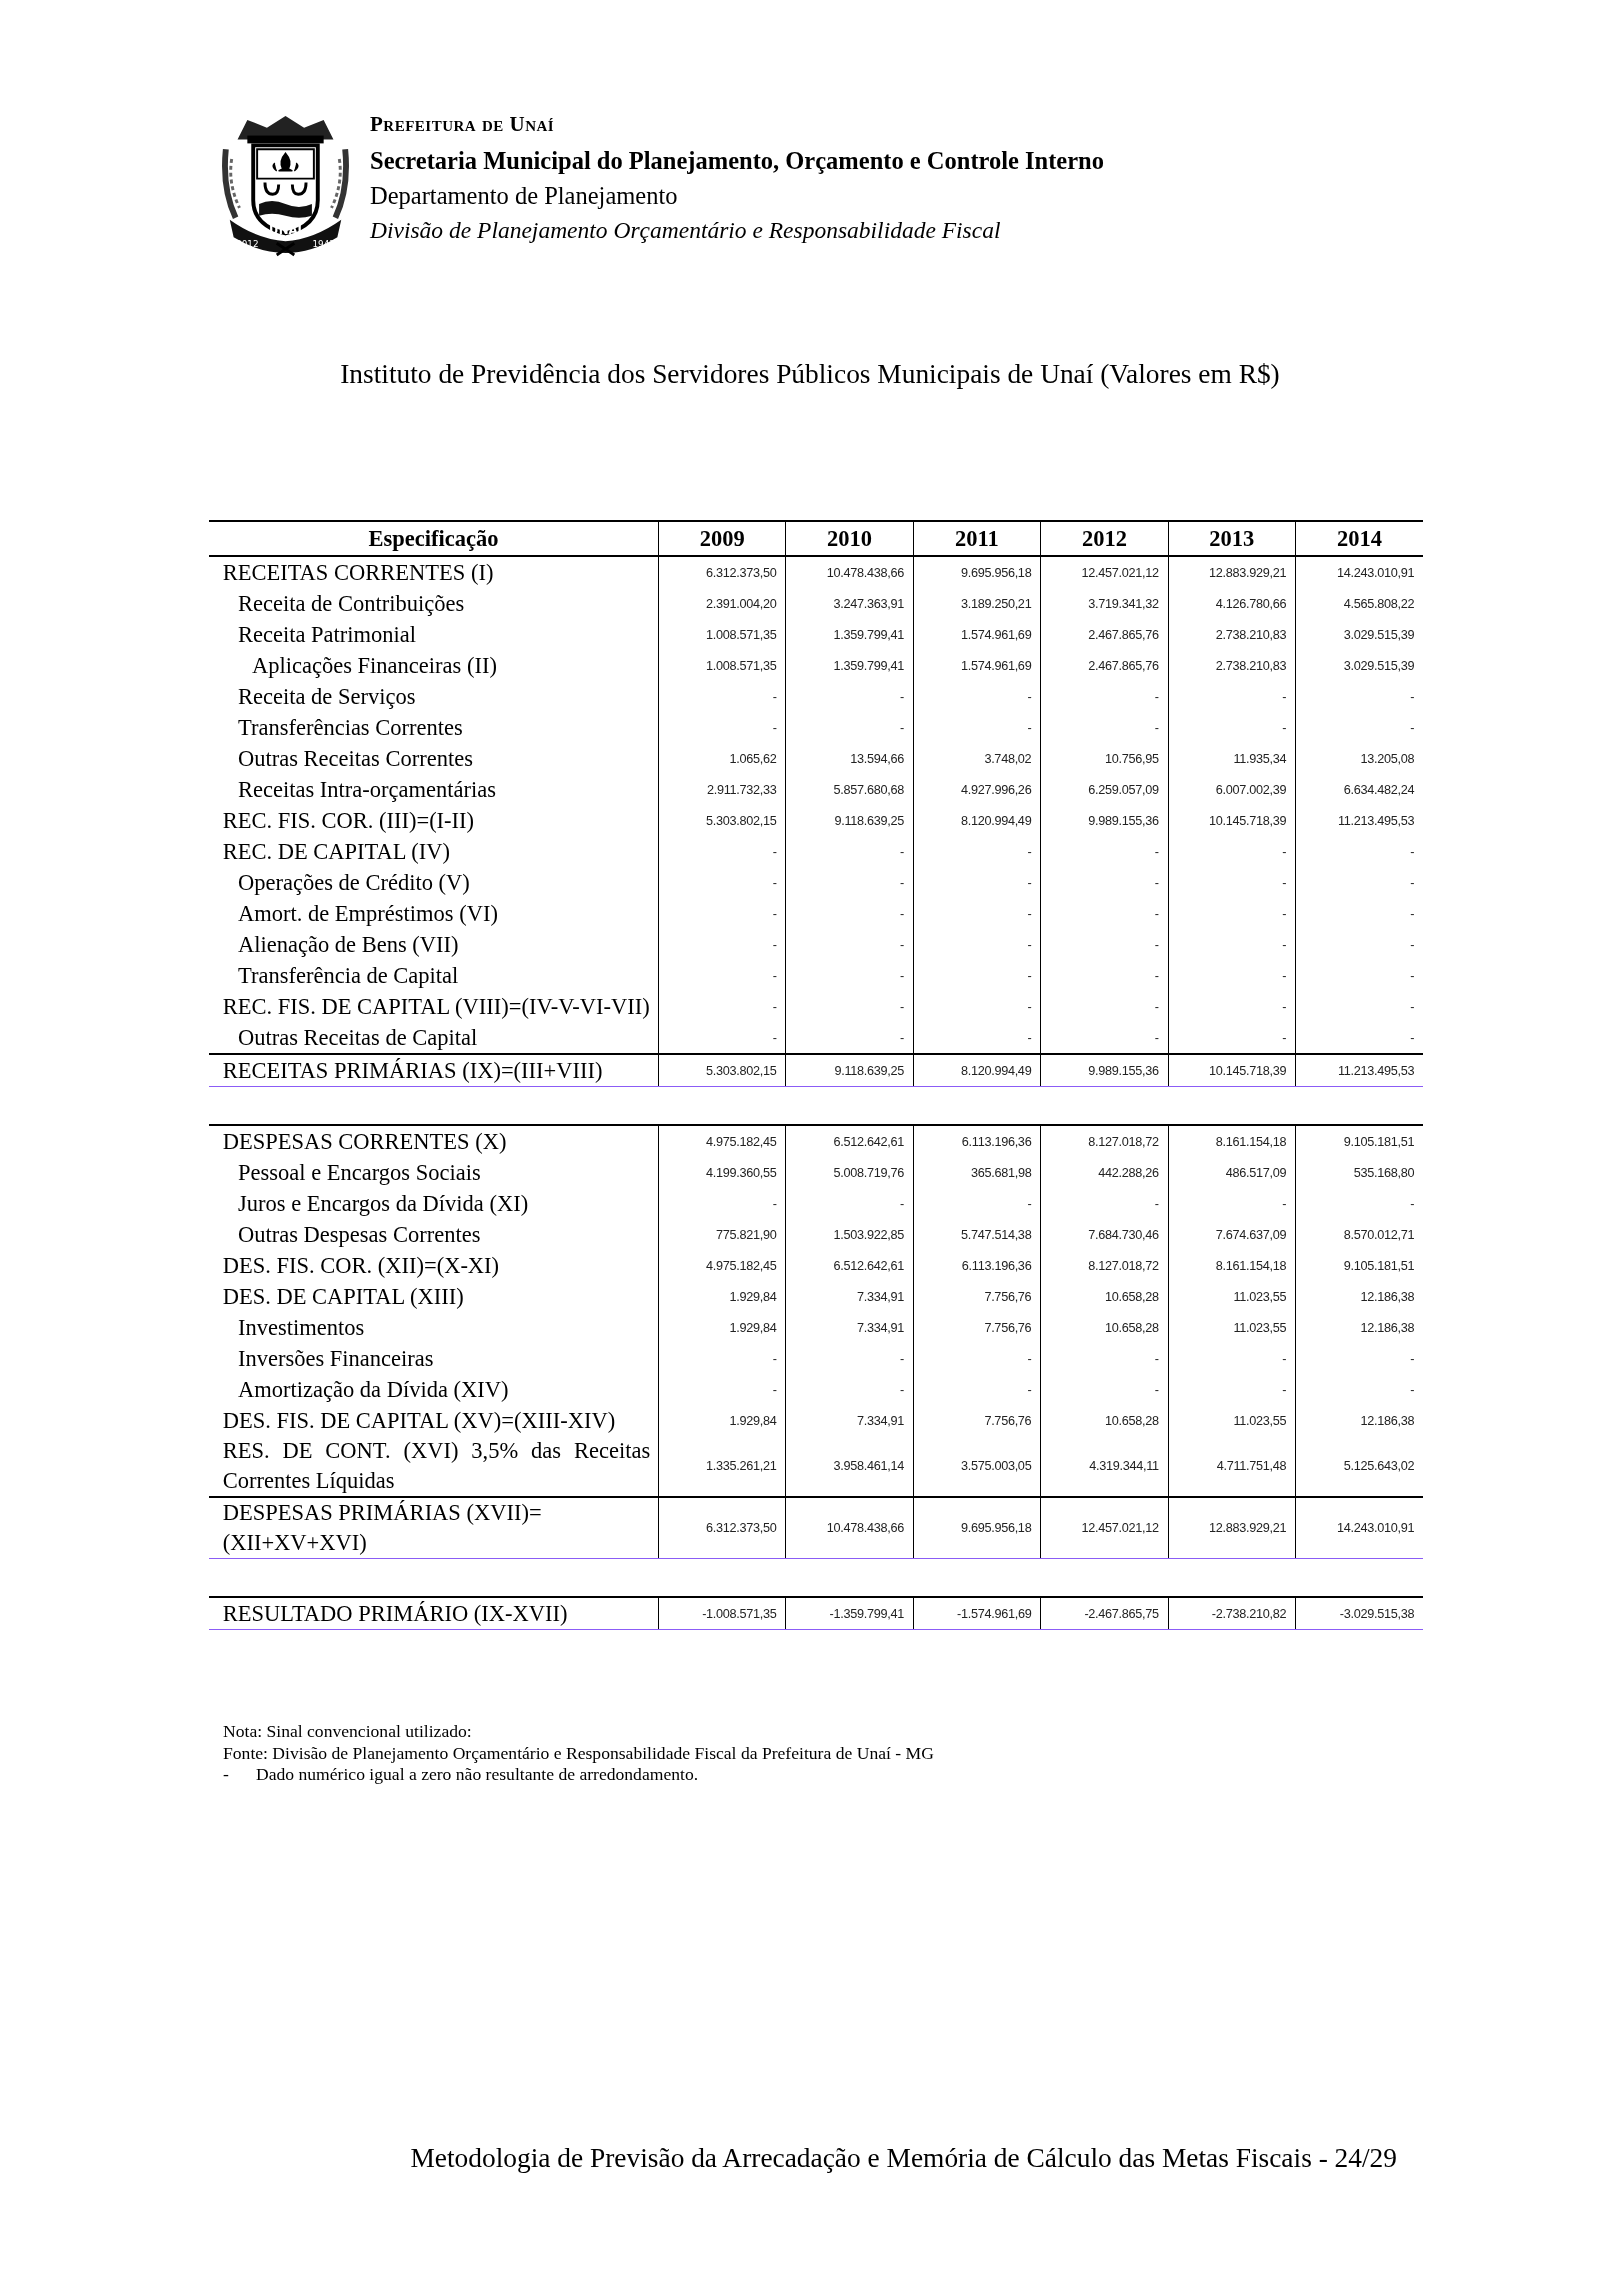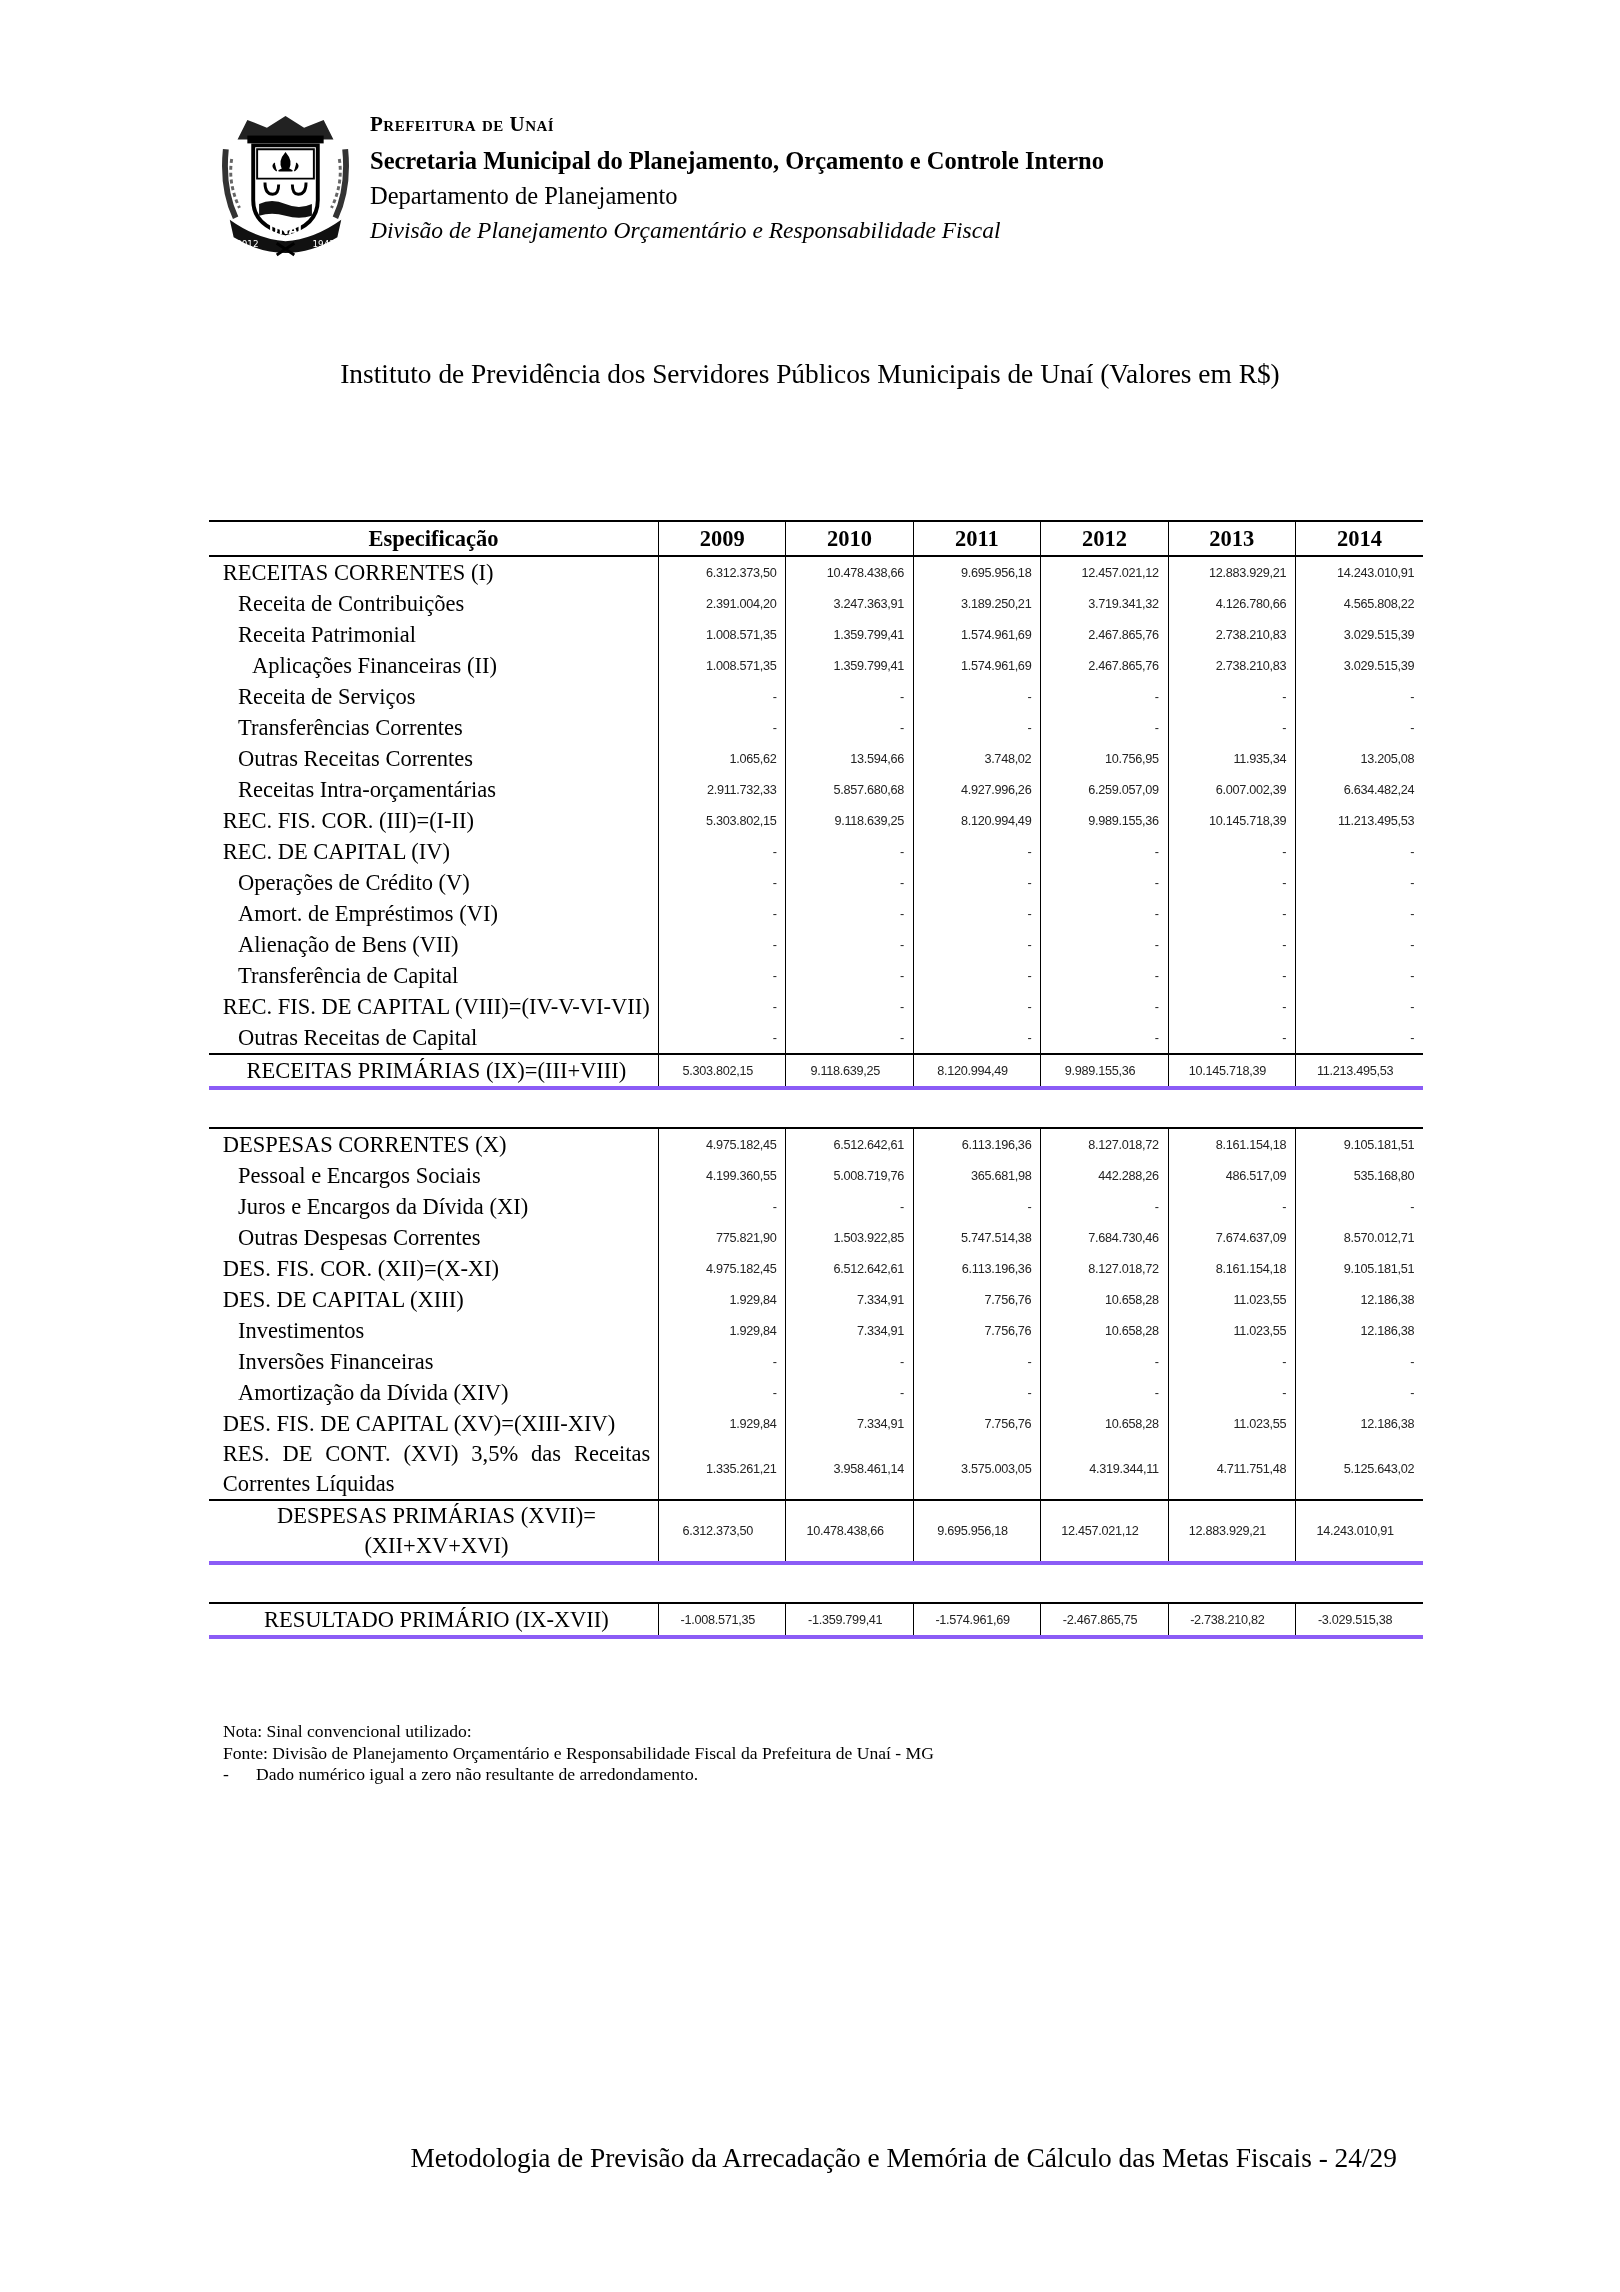--- a/index.html
+++ b/index.html
@@ -21,21 +21,21 @@
   table.data th { font-weight: bold; font-size: 22.5px; text-align: center; height: 33px; padding: 0; border-top: 2px solid #000; border-bottom: 2px solid #000; }
   table.data th + th { border-left: 1.5px solid #000; }
   table.data td { padding: 0; height: 31px; vertical-align: middle; }
   table.data td.lbl { font-size: 22.5px; white-space: nowrap; padding-left: 13.7px; }
   table.data td.lbl.wrap { white-space: normal; line-height: 30px; padding-right: 7.8px; }
   table.data td.lbl.justify { text-align: justify; text-align-last: left; }
   table.data td.lbl.i1 { padding-left: 29px; }
   table.data td.lbl.i2 { padding-left: 43px; }
   table.data td.num { font-family: "Liberation Sans Narrow", "Liberation Sans", sans-serif; font-size: 12.7px; text-align: right; padding-right: 8.8px; border-left: 1.5px solid #000; color: #222; letter-spacing: -0.3px; }
   table.data tr.bt td { border-top: 2px solid #000; }
-  table.data tr.bb td { border-bottom: 4px solid #8b5cf6; text-align: center; }
+  table.data tr.bb td { border-bottom: 1px solid #8b5cf6; }
   table.data tr.gap td { height: 37px; border-left: none; }
 
   .notes { position: absolute; left: 223px; top: 1721px; font-size: 17.6px; line-height: 21.6px; }
   .notes .dash-row { display: flex; }
   .notes .dash { width: 33px; }
 
   .footer { position: absolute; left: 196px; top: 2143px; width: 1201px; text-align: right; font-size: 27.4px; }
 </style>
 </head>
 <body>

